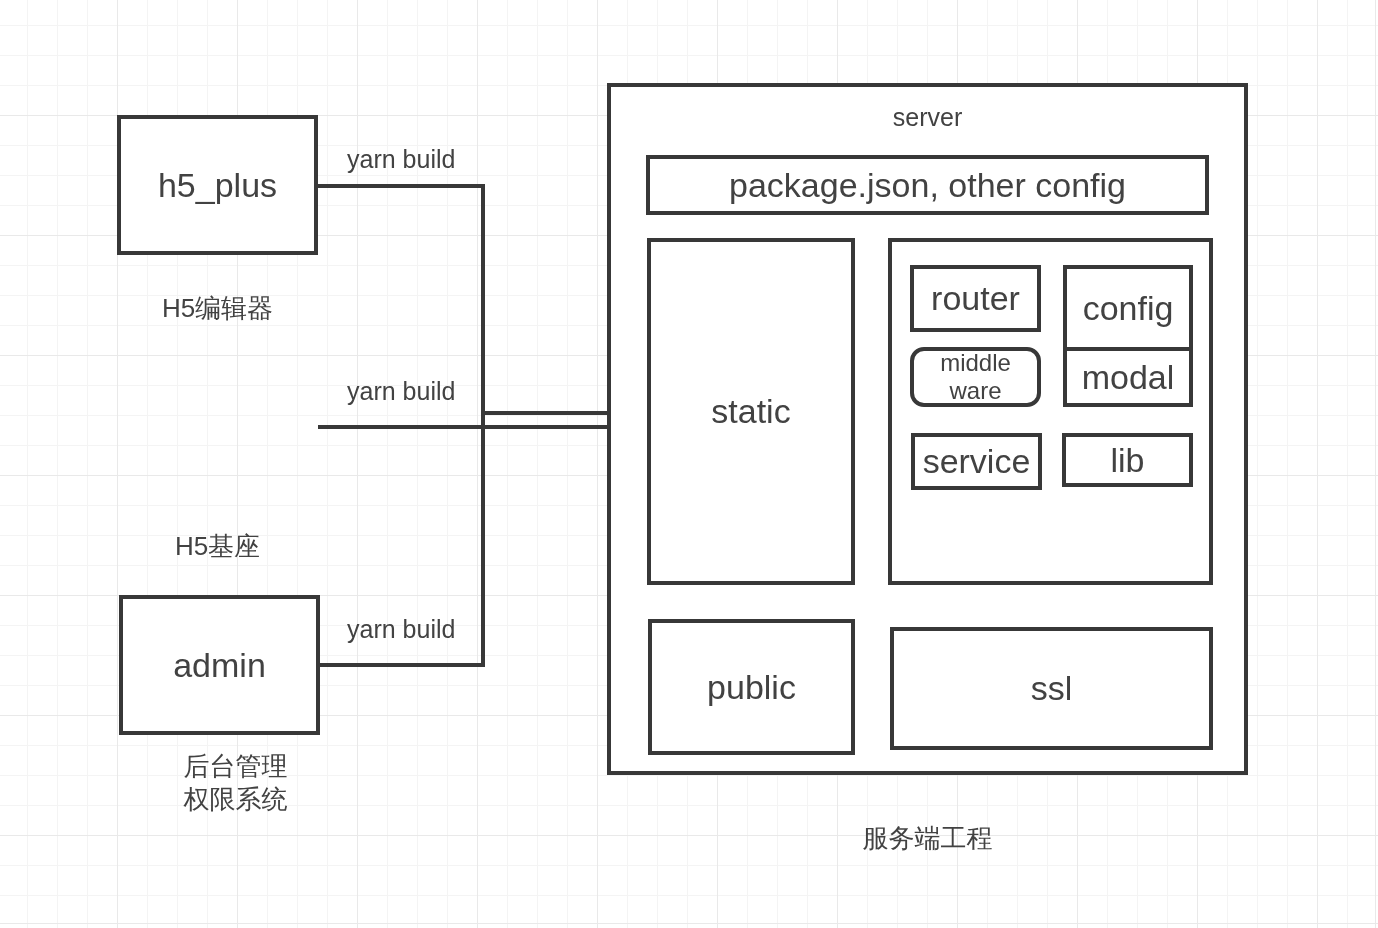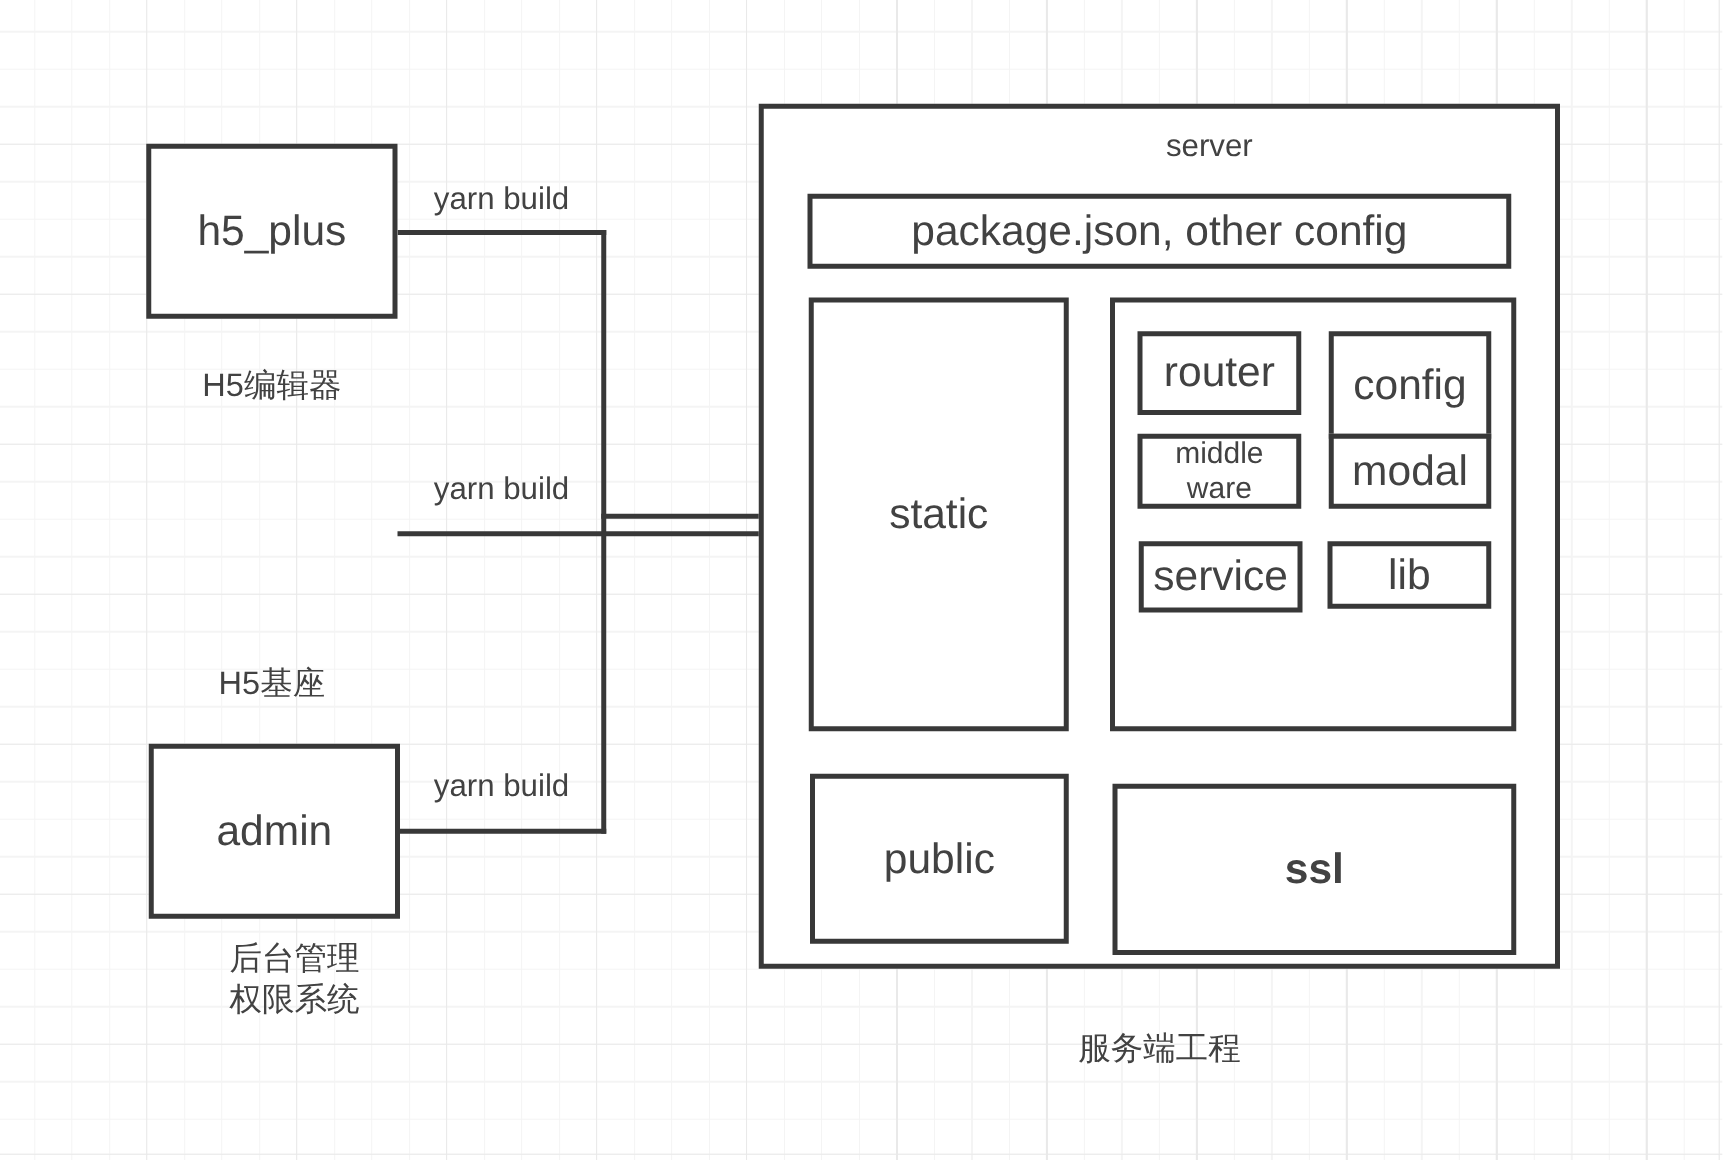--- a/index.html
+++ b/index.html
@@ -93,54 +93,54 @@
 
   <div class="caption" style="left:117px; top:530px; width:201px;">H5基座</div>
 
   <div class="box" style="left:119px; top:595px; width:201px; height:140px;">
     <span class="lbl">admin</span>
   </div>
   <div class="caption" style="left:119px; top:750px; width:201px;padding-left:16px;">后台管理
 权限系统</div>
 
   <div class="box container-box" style="left:607px; top:83px; width:641px; height:692px;"></div>
-  <div class="title-label" style="left:607px; top:103px; width:641px;padding-left:40px;">server</div>
+  <div class="title-label" style="left:607px; top:103px; width:641px;">server</div>
 
   <div class="box" style="left:646px; top:155px; width:563px; height:60px;">
     <span class="lbl">package.json, other config</span>
   </div>
 
   <div class="box" style="left:647px; top:238px; width:208px; height:347px;">
     <span class="lbl">static</span>
   </div>
 
   <div class="box container-box" style="left:888px; top:238px; width:325px; height:347px;"></div>
 
   <div class="box" style="left:910px; top:265px; width:131px; height:67px;">
     <span class="lbl">router</span>
   </div>
   <div class="box" style="left:1063px; top:265px; width:130px; height:86px;">
     <span class="lbl">config</span>
   </div>
-  <div class="box" style="left:910px; top:347px; width:131px; height:60px; font-size:24px; line-height:28px;">
+  <div class="box" style="left:910px; top:347px; width:131px; height:60px; font-size:24px; line-height:28px;border-radius:14px;">
     <span class="lbl">middle
 ware</span>
   </div>
   <div class="box" style="left:1063px; top:347px; width:130px; height:60px;">
     <span class="lbl">modal</span>
   </div>
   <div class="box" style="left:911px; top:433px; width:131px; height:57px;">
     <span class="lbl">service</span>
   </div>
   <div class="box" style="left:1062px; top:433px; width:131px; height:54px;">
     <span class="lbl">lib</span>
   </div>
 
   <div class="box" style="left:648px; top:619px; width:207px; height:136px;">
     <span class="lbl">public</span>
   </div>
-  <div class="box" style="left:890px; top:627px; width:323px; height:137px;font-weight:bold;">
+  <div class="box" style="left:890px; top:627px; width:323px; height:123px;">
     <span class="lbl">ssl</span>
   </div>
 
   <div class="caption" style="left:607px; top:822px; width:641px;">服务端工程</div>
 
 </div>
 
 </body></html>

